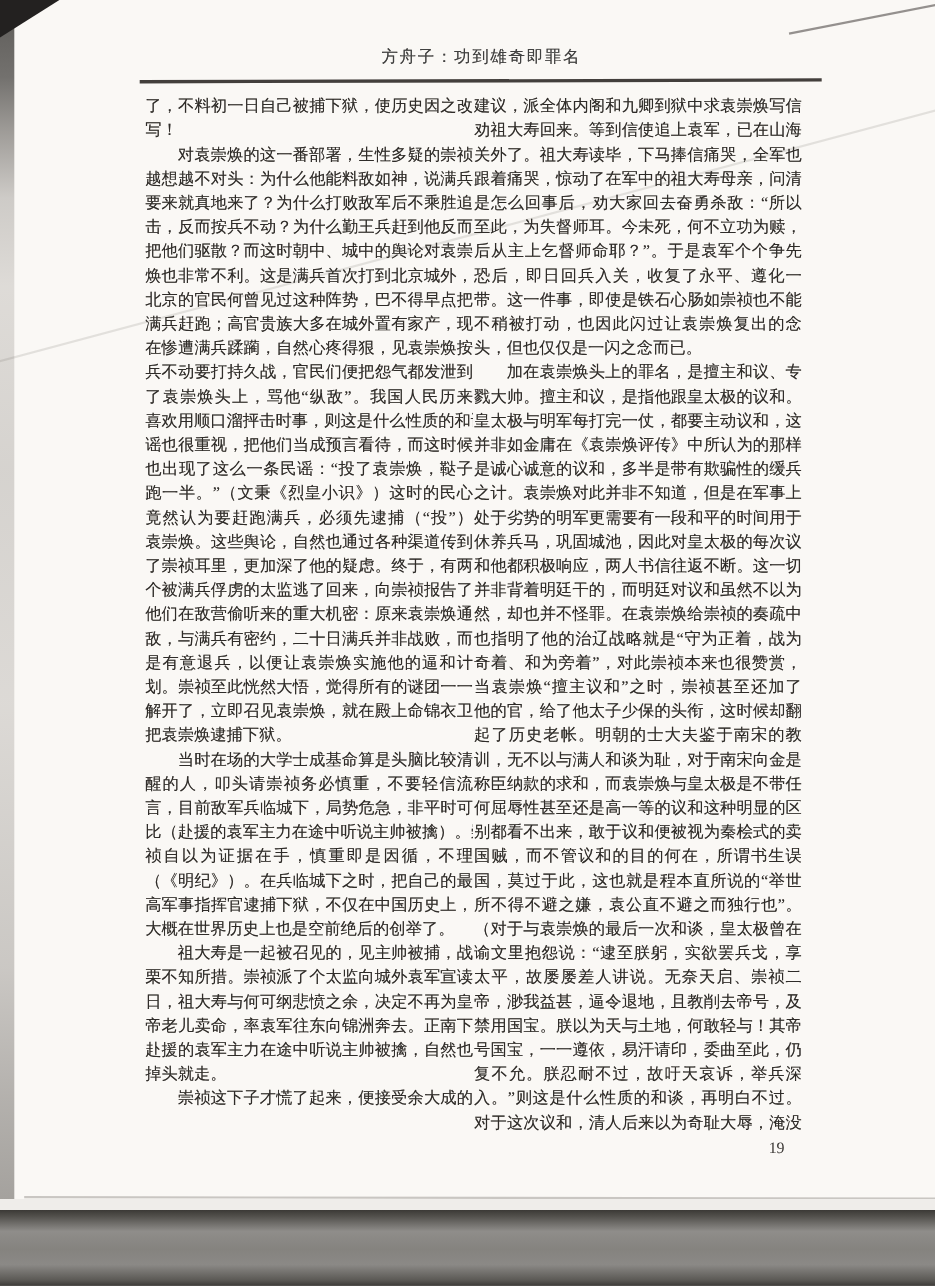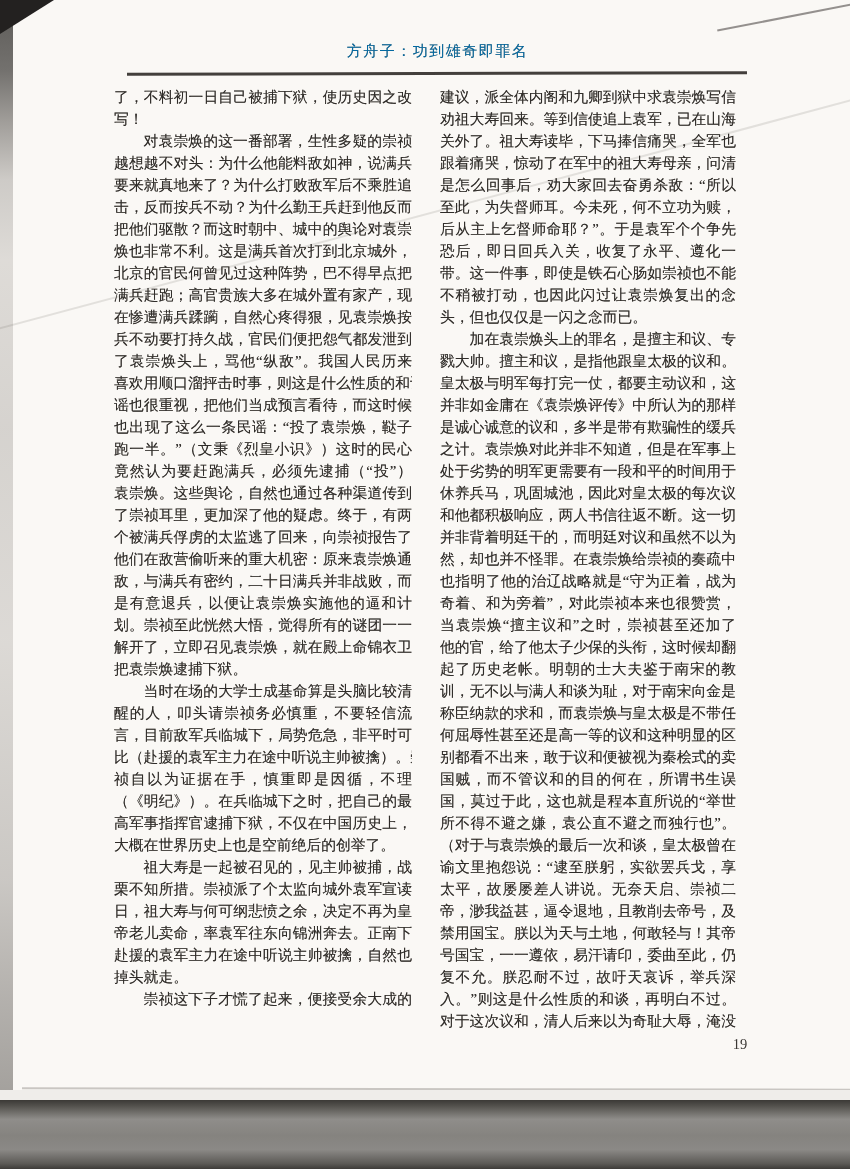--- a/index.html
+++ b/index.html
@@ -45,45 +45,45 @@
       #3b3936 0%,#54524e 9%,#8f8d8a 28%,#85837f 52%,
       #8b8986 72%,#5c5a56 92%,#3d3b38 100%);
   }
   .bottom-gap{
     position:absolute;left:0;top:1090px;width:850px;height:10px;
     background:#efedea;
   }
   
   .hdr-title{
     position:absolute;left:128px;top:42px;width:619px;
-    text-align:center;font-size:15px;letter-spacing:1.5px;color:#0369a1;
+    text-align:center;font-size:15px;letter-spacing:1.5px;color:#404040;
     text-shadow:0 0 .5px rgba(45,40,35,.55);
   }
   .hdr-rule{
     position:absolute;left:127px;top:72px;width:620px;height:2.5px;
     background:#433f3c;transform:rotate(-.15deg);
   }
   
   .cols{
-    position:absolute;left:114px;top:86px;width:614px;
-    display:flex;gap:28px;
+    position:absolute;left:132px;top:86px;width:614px;
+    display:flex;gap:1px;
   }
   .col{width:298px;}
   .line{
     height:22px;line-height:22px;font-size:14.8px;
     text-align:justify;text-align-last:justify;
     overflow:hidden;white-space:nowrap;
     color:#2f2c29;
     text-shadow:0 0 .4px rgba(50,44,38,.5);
   }
   .line.end{text-align-last:left;}
   .line.indent{text-indent:2em;}
   
   .pagenum{
-    position:absolute;left:720px;top:1036px;width:40px;
+    position:absolute;left:686px;top:1036px;width:40px;
     font-size:14.5px;color:#3a3734;text-align:center;
   }
 </style>
 </head>
 <body>
 
 <div class="scan">
 
   <div class="edge-left"></div>
   <div class="corner-tl"></div>

